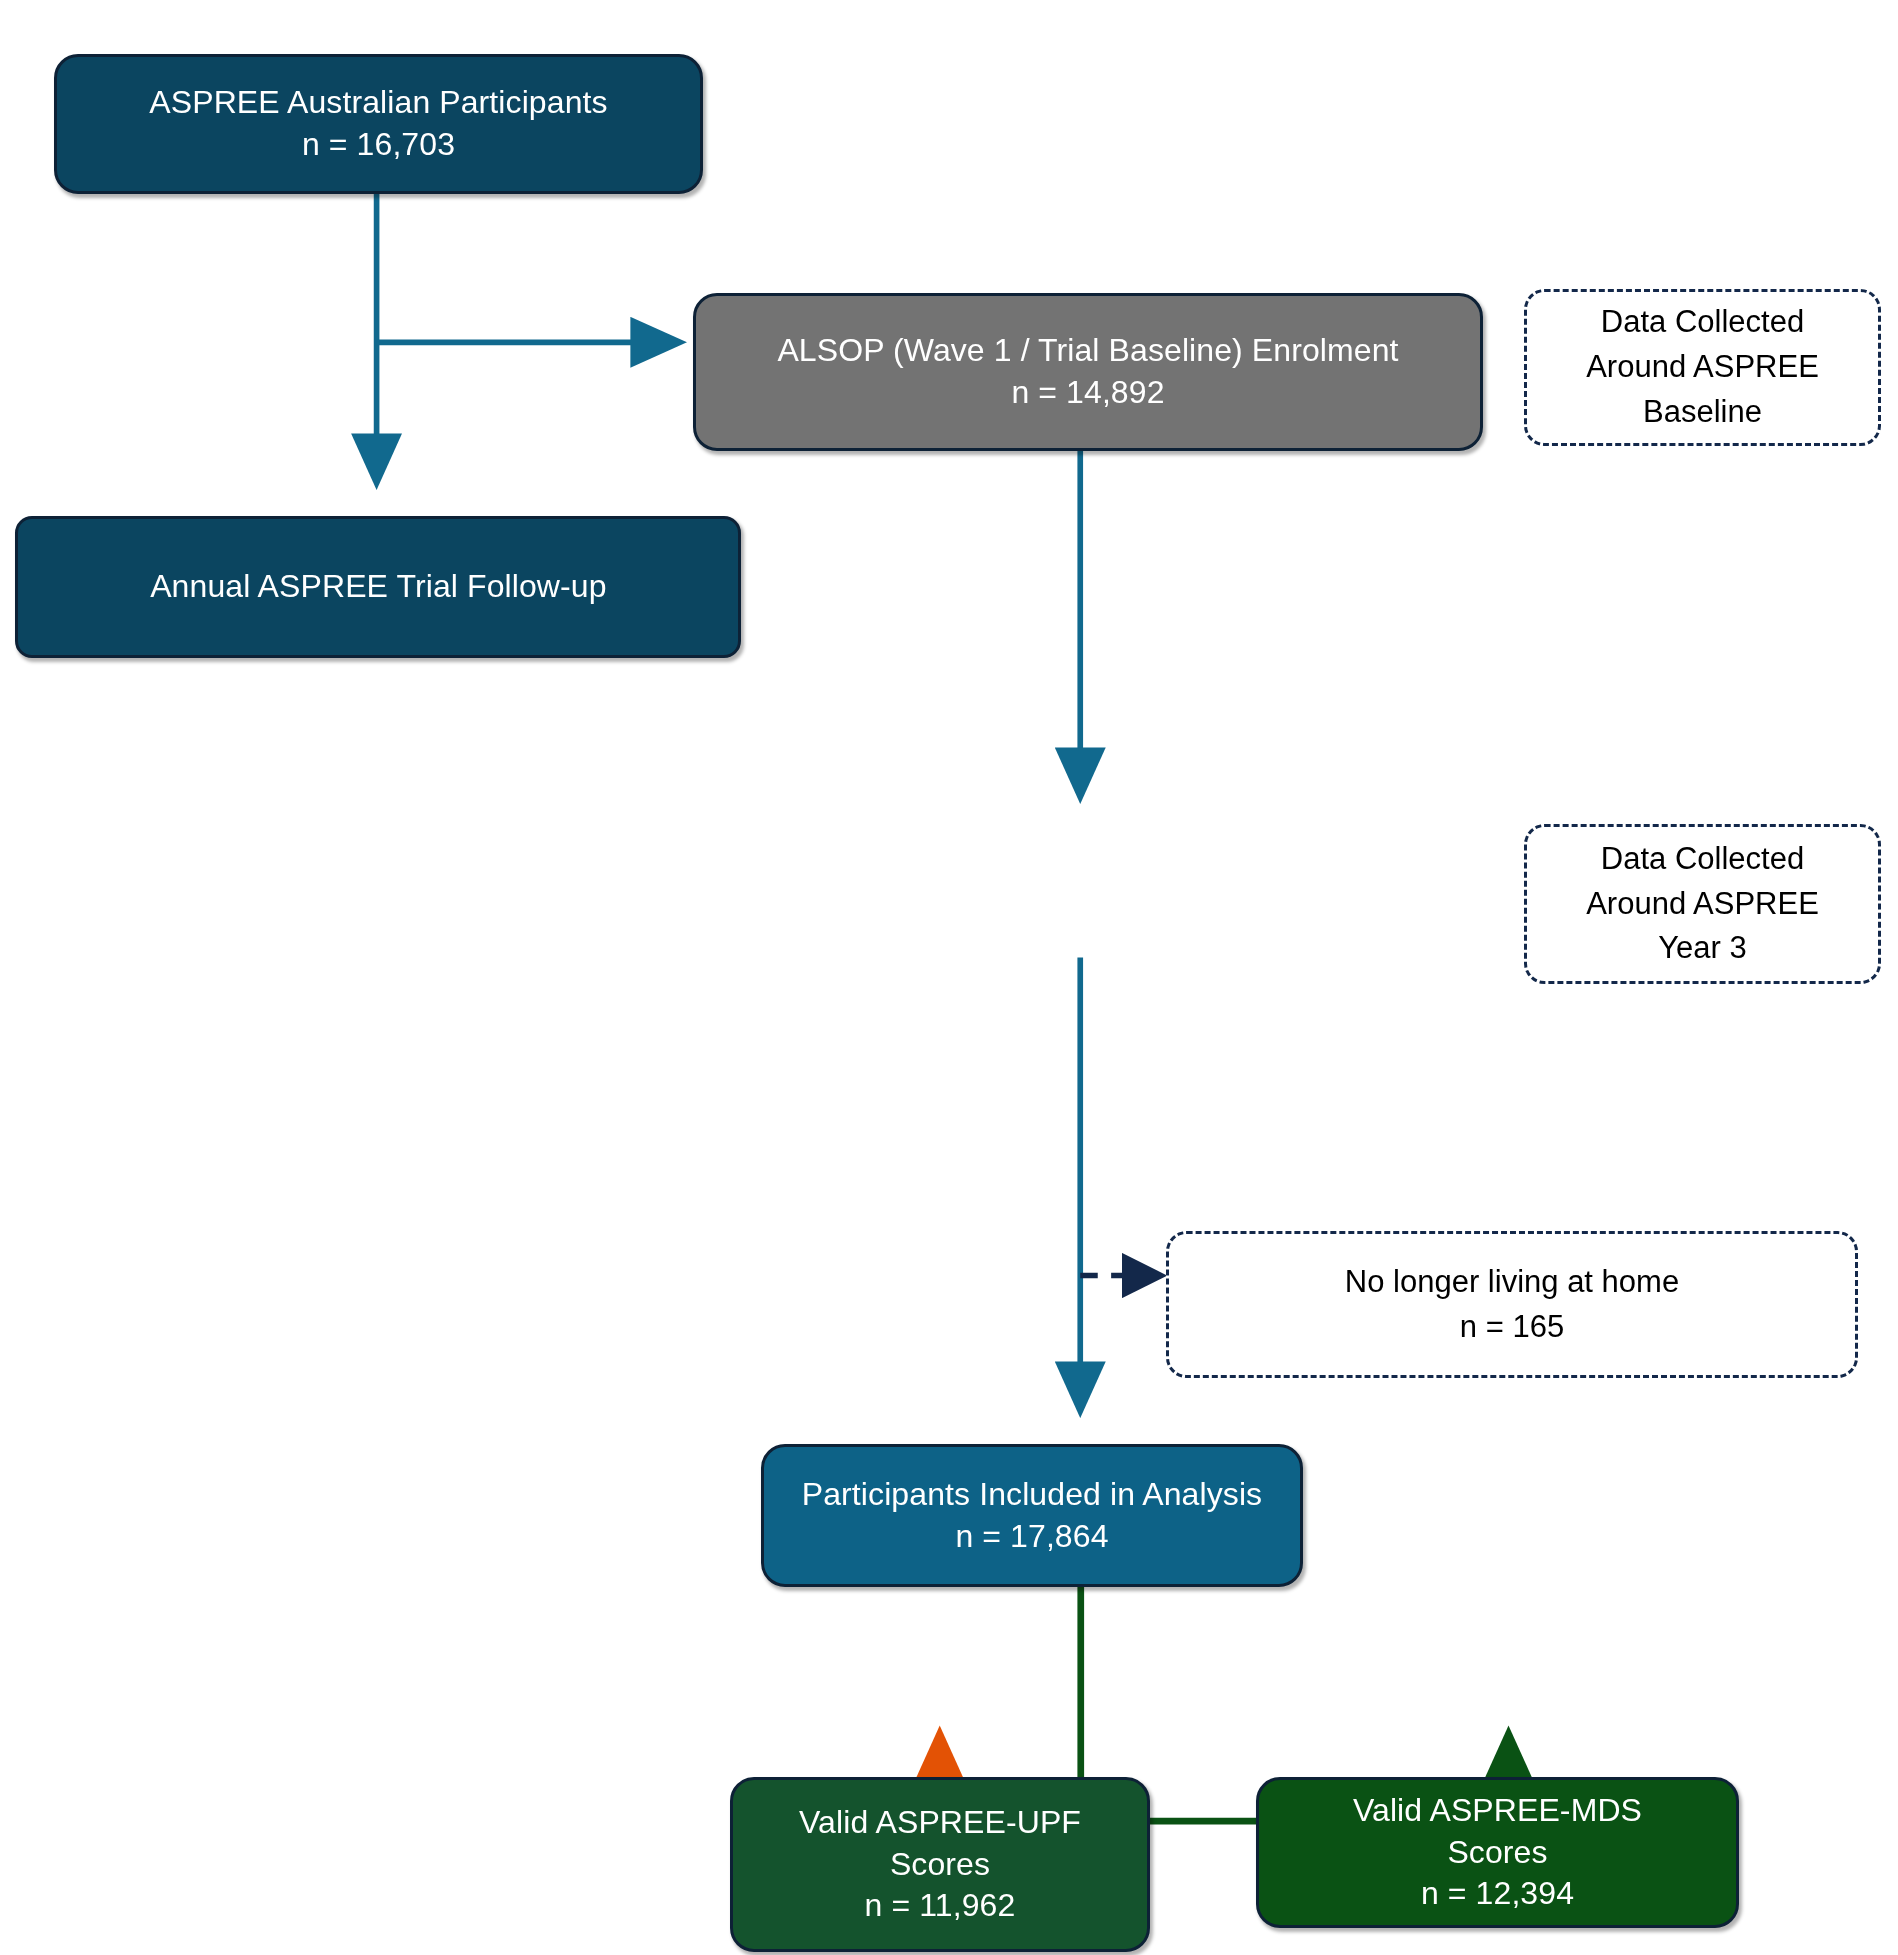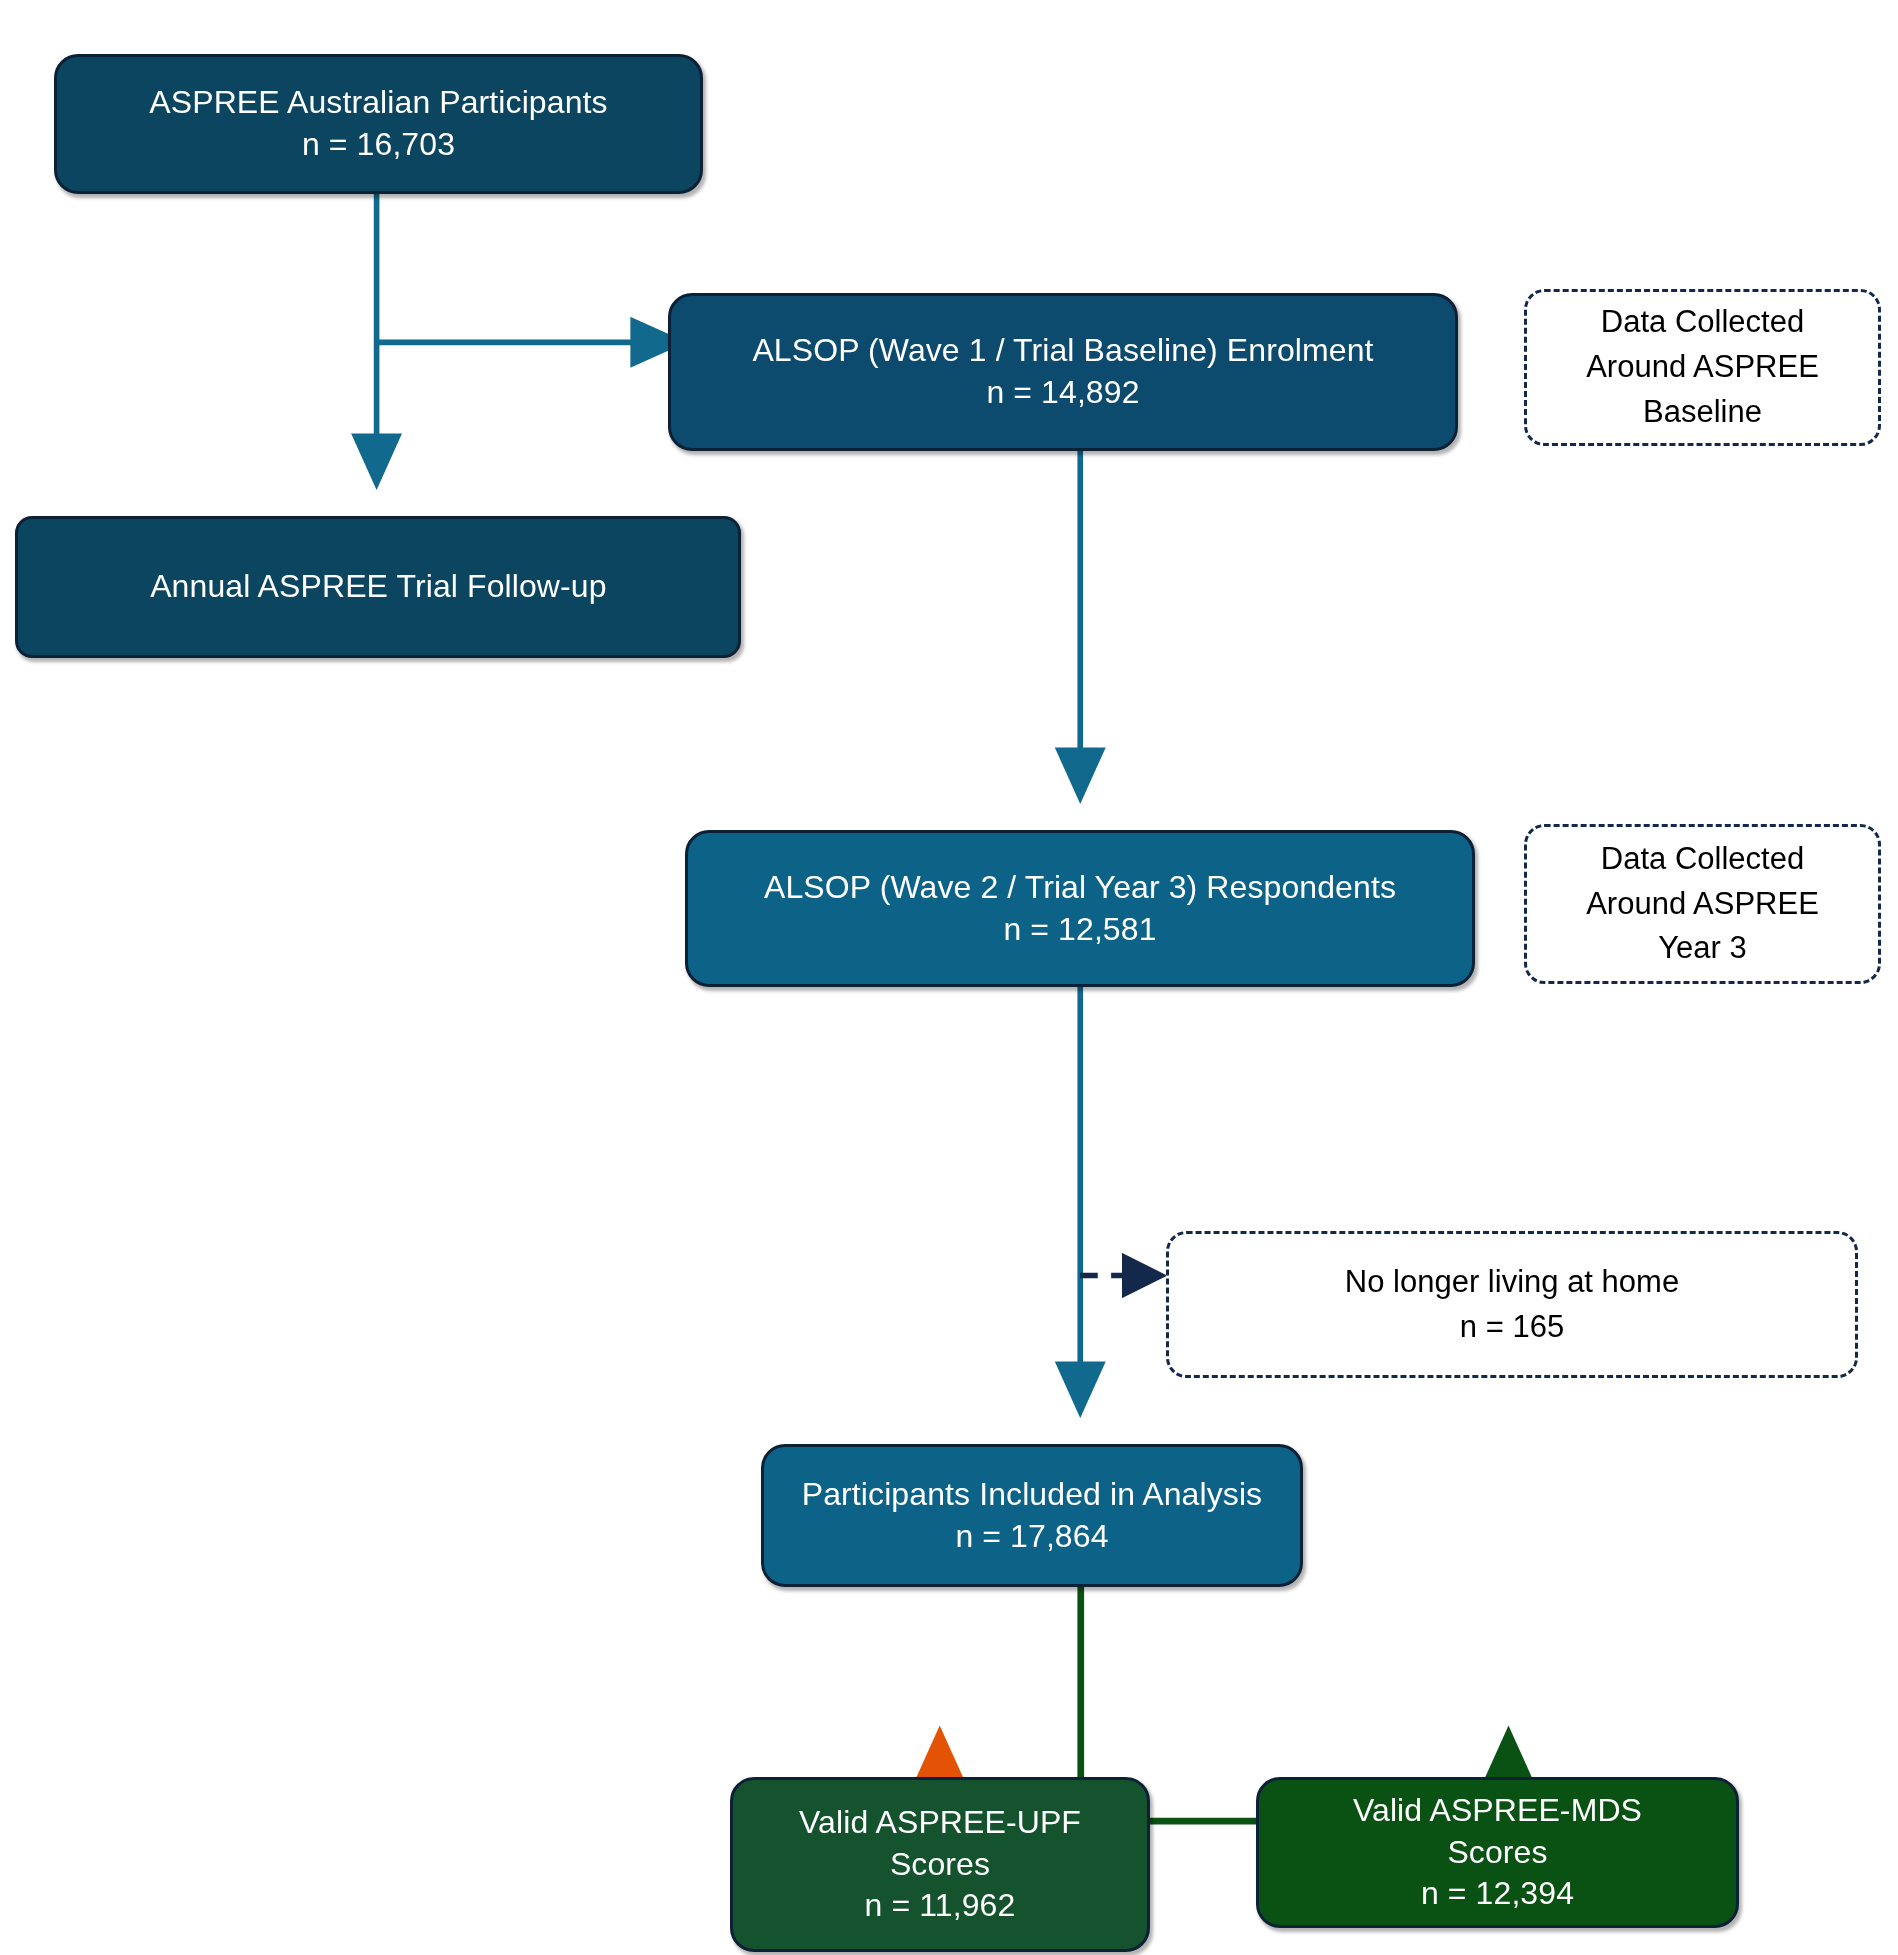--- a/index.html
+++ b/index.html
@@ -11,21 +11,21 @@
         align-items:center;justify-content:center;text-align:center;margin-top:29px;}
 
   .solid{border-radius:24px;border:3.6px solid #0d2136;color:#ffffff;
          box-shadow:2.6px 3.6px 3.6px rgba(0,0,0,0.30);}
   .solid .line{font-size:32px;line-height:1.30;font-weight:400;letter-spacing:0.1px;}
 
   .dashed{border-radius:20.6px;border:3.6px dashed #13284a;background:#ffffff;color:#000000;}
   .dashed .line{font-size:31px;line-height:1.45;font-weight:400;}
 
   .n-aspree        {left:54px; top:25px;   width:649px; height:140px; background:#0b4560;}
-  .n-wave1         {left:668px;top:264px;  width:790px; height:158px; background:#0c4a6e;}
+  .n-wave1         {left:693px;top:264px;  width:790px; height:158px; background:#737373;}
   .n-annual        {left:15.4px;  top:487px;  width:726px; height:142px; background:#0b4560;border-radius:17px;}
   .n-wave2         {left:685px;top:801px; width:790px; height:157px; background:#0d6287;}
   .n-included      {left:761px;top:1415px; width:542px; height:143px; background:#0d6287;}
   .n-upf           {left:730px;top:1748px; width:420px;  height:175px; background:#14532d;}
   .n-mds           {left:1256px;top:1748px; width:483px;  height:151px; background:#0a5214;}
 
   .d-baseline      {left:1524px;top:260px;  width:357px;  height:157px;}
   .d-year3         {left:1524px;top:795px; width:357px;  height:160px;}
   .d-nolonger      {left:1166px;top:1202px; width:692px; height:147px;}
 </style>
@@ -84,24 +84,20 @@
 
   <div class="node solid n-wave1">
     <div class="line">ALSOP (Wave 1 / Trial Baseline) Enrolment</div>
     <div class="line">n = 14,892</div>
   </div>
 
   <div class="node solid n-annual">
     <div class="line">Annual ASPREE Trial Follow-up</div>
   </div>
 
-  <div class="node solid n-wave2">
-    <div class="line">ALSOP (Wave 2 / Trial Year 3) Respondents</div>
-    <div class="line">n = 12,581</div>
-  </div>
 
   <div class="node solid n-included">
     <div class="line">Participants Included in Analysis</div>
     <div class="line">n = 17,864</div>
   </div>
 
   <div class="node solid n-upf">
     <div class="line">Valid ASPREE-UPF</div>
     <div class="line">Scores</div>
     <div class="line">n = 11,962</div>

